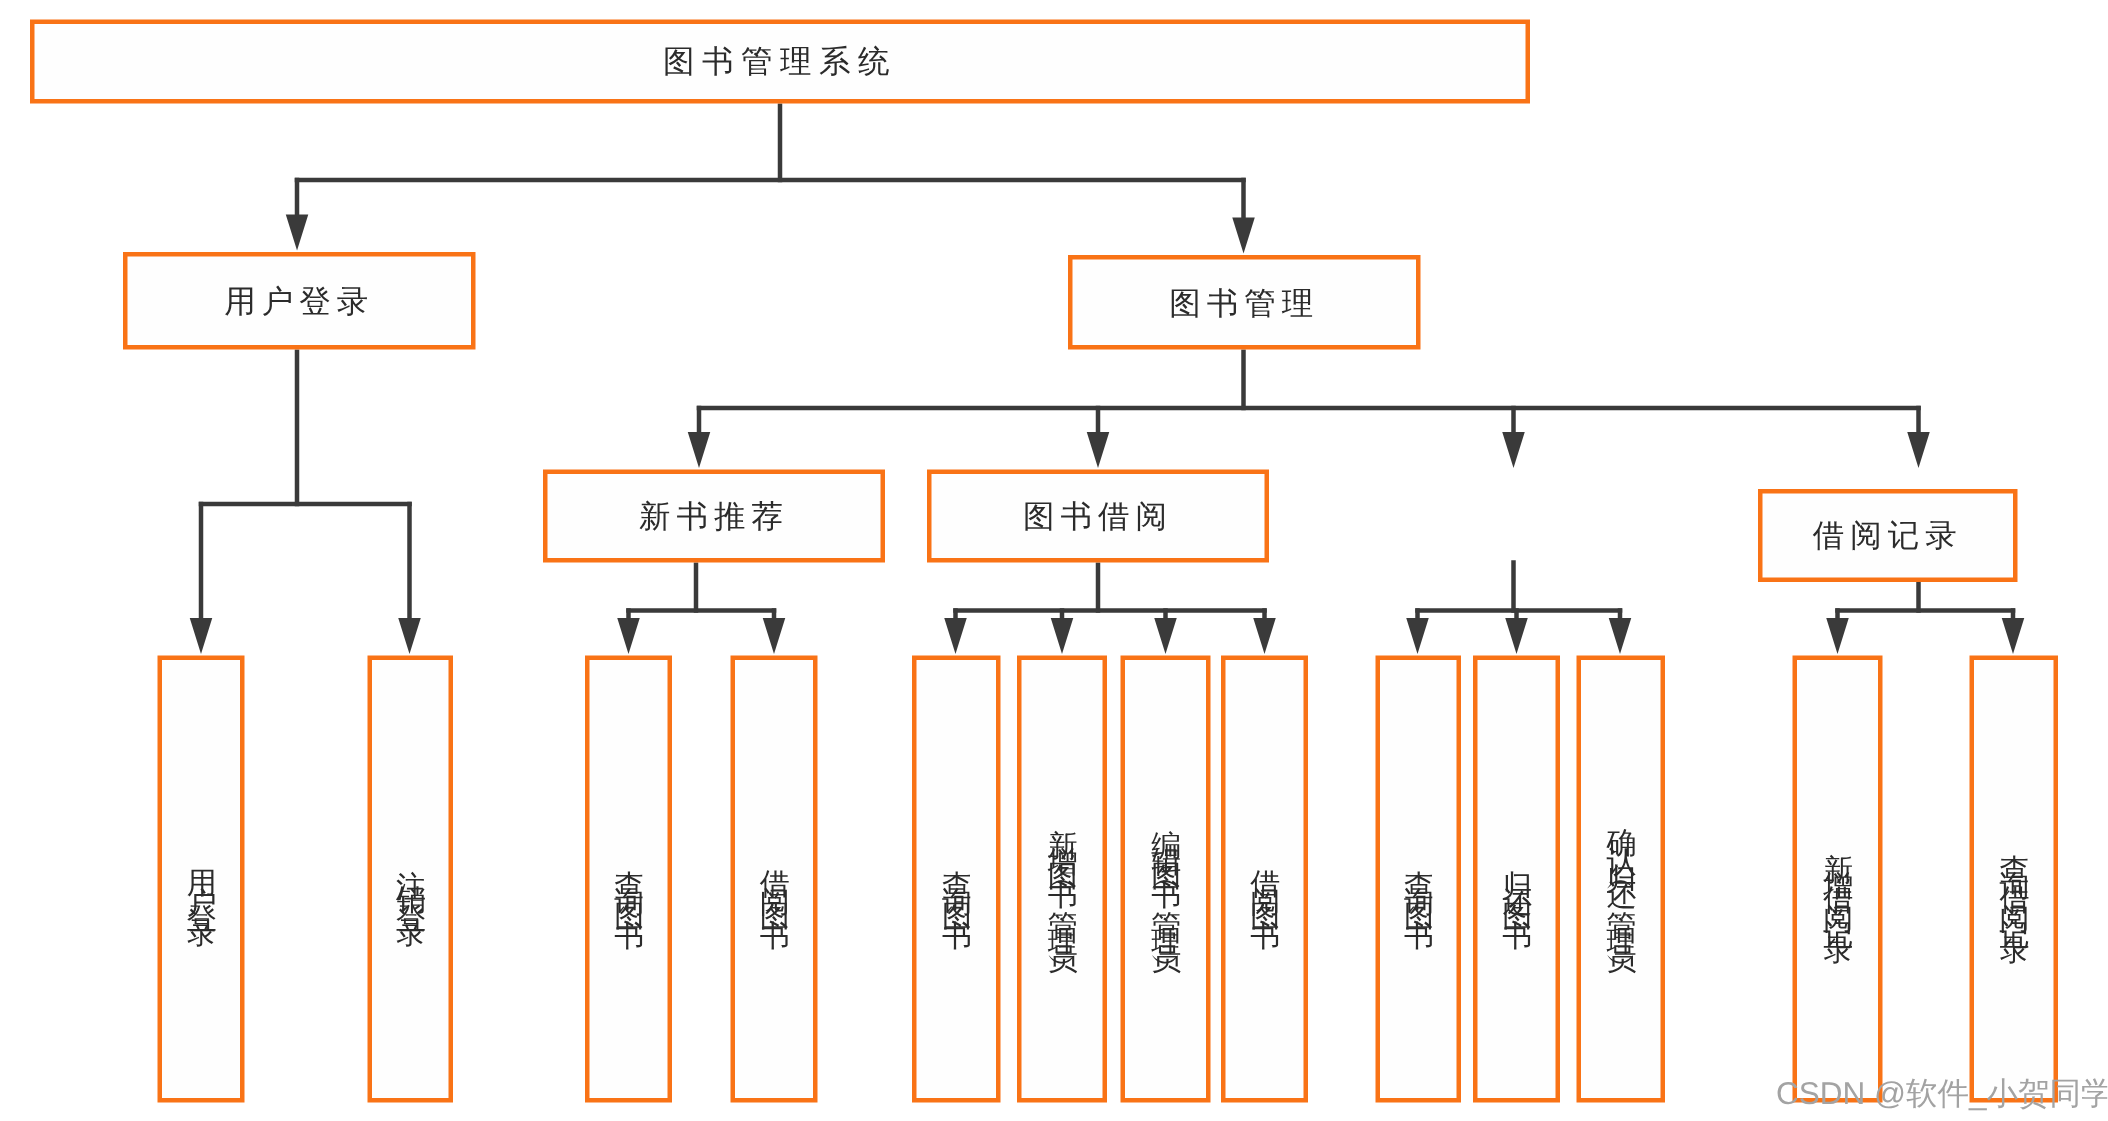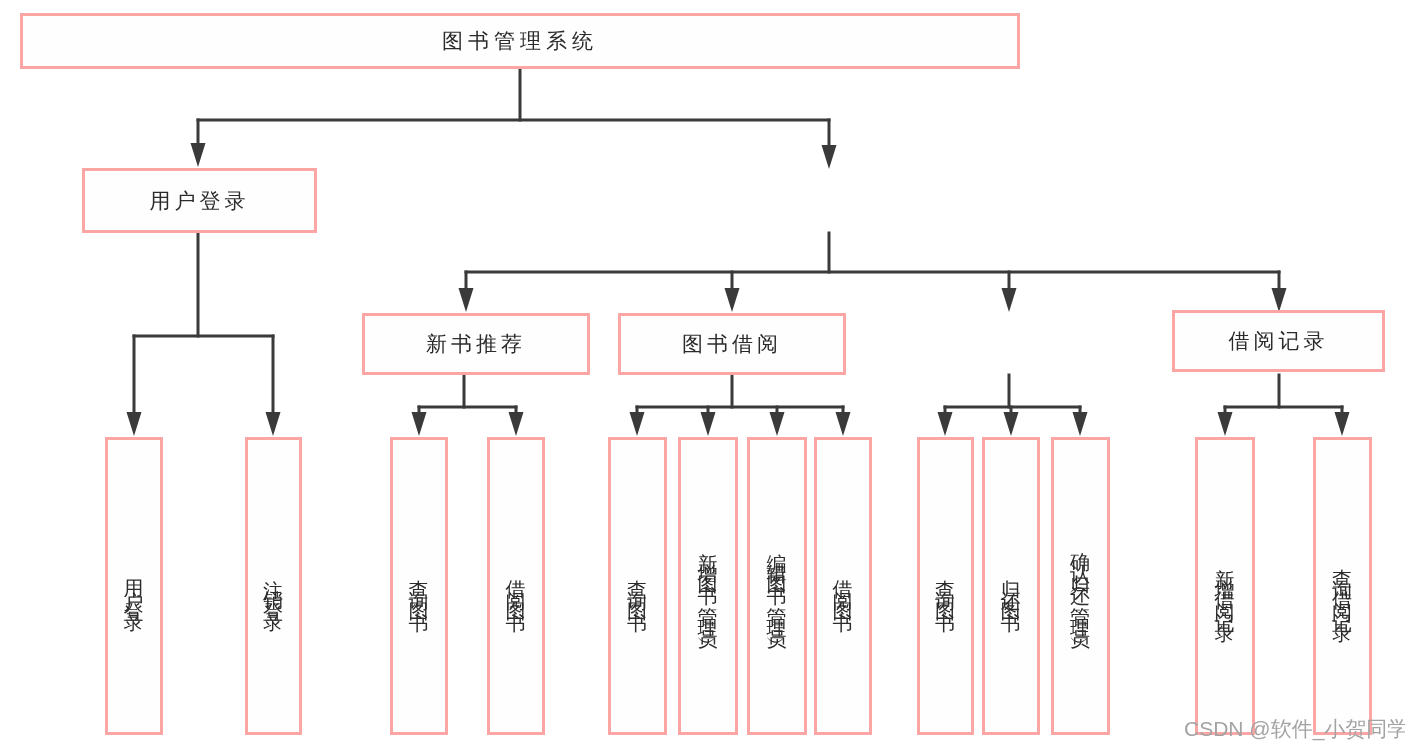--- a/index.html
+++ b/index.html
@@ -14,21 +14,21 @@
   .connector-layer {
     position: absolute;
     left: 0; top: 0;
     width: 1405px; height: 747px;
     pointer-events: none;
   }
   .node {
     position: absolute;
     box-sizing: border-box;
     background: #fefefe;
-    border: 3px solid #fca5a5;
+    border: 3px solid #f97316;
     display: flex;
     align-items: center;
     justify-content: center;
     color: #2b2b2b;
   }
   .node.h-label span {
     font-size: 21px;
     letter-spacing: 4px;
     white-space: nowrap;
   }
@@ -121,28 +121,31 @@
     </g>
   </svg>
 
   <div class="node root" style="left:20px;top:13px;width:1000px;height:56px">
     <span>图书管理系统</span>
   </div>
 
   <div class="node h-label" style="left:82px;top:168px;width:235px;height:65px">
     <span>用户登录</span>
   </div>
+  <div class="node h-label" style="left:712px;top:170px;width:235px;height:63px">
+    <span>图书管理</span>
+  </div>
 
   <div class="node h-label" style="left:362px;top:313px;width:228px;height:62px">
     <span>新书推荐</span>
   </div>
   <div class="node h-label" style="left:618px;top:313px;width:228px;height:62px">
     <span>图书借阅</span>
   </div>
-  <div class="node h-label" style="left:1172px;top:310px;width:213px;height:62px">
+  <div class="node h-label" style="left:1172px;top:326px;width:173px;height:62px">
     <span>借阅记录</span>
   </div>
 
   <div class="node leaf" style="left:105px;top:437px;width:58px;height:298px">
     <span>用户登录</span>
   </div>
   <div class="node leaf" style="left:245px;top:437px;width:57px;height:298px">
     <span>注销登录</span>
   </div>
 

